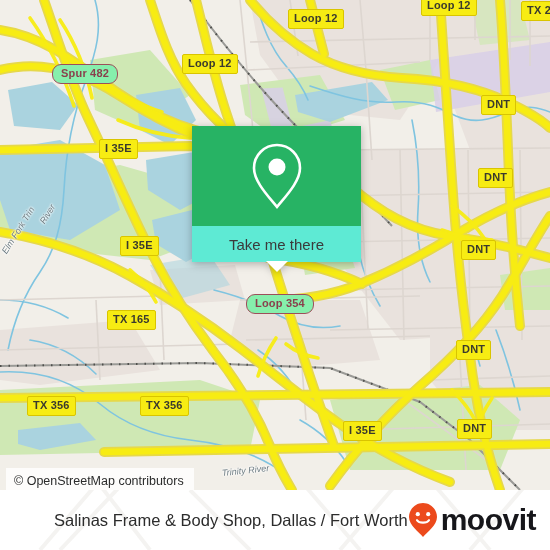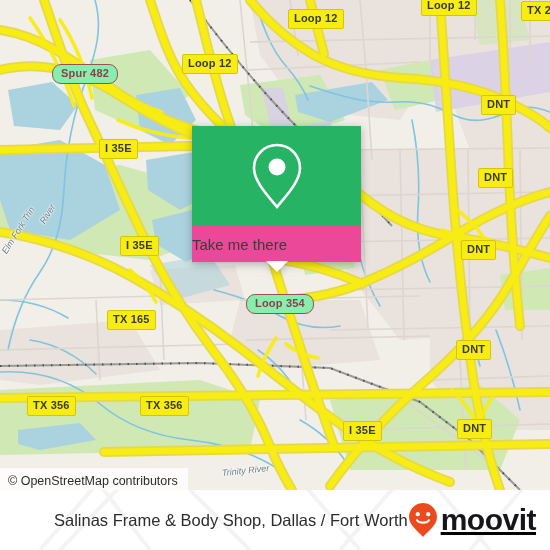--- a/index.html
+++ b/index.html
@@ -61,38 +61,38 @@
     width: 169px;
     filter: drop-shadow(0 2px 4px rgba(0,0,0,.28));
   }
   #popup-head {
     height: 100px;
     background: #27b364;
     display: flex; align-items: center; justify-content: center;
   }
   #popup-foot {
     height: 36px;
-    background: #ec4899;
-    display: flex; align-items: center; 
+    background: #5eead4;
+    display: flex; align-items: center; justify-content: center;
     font-size: 15px;
     color: #3b3b3b;
   }
   #popup-tail {
     position: absolute;
     left: 50%; bottom: -10px; transform: translateX(-50%);
     width: 0; height: 0;
     border-left: 11px solid transparent;
     border-right: 11px solid transparent;
     border-top: 11px solid #ffffff;
   }
 
   
   #attribution {
     position: absolute;
-    left: 0; top: 468px;
+    left: 6px; top: 468px;
     height: 22px;
     padding: 4px 10px 0 8px;
     display: flex; align-items: center;
     background: rgba(255,255,255,.80);
     font-size: 12.5px;
     color: #2b2b2b;
     white-space: nowrap;
   }
 
   
@@ -108,21 +108,21 @@
   #footer-watermark {
     position: absolute; left: 0; top: 0; width: 550px; height: 60px;
     opacity: .55; pointer-events: none;
   }
   #footer-title {
     position: relative;
     font-size: 16.5px;
     color: #2c2c2c;
     white-space: nowrap;
   }
-  #brand { position: relative; display: flex; align-items: center; gap: 3px; text-decoration: underline; }
+  #brand { position: relative; display: flex; align-items: center; gap: 3px; }
   #brand-word { font-size: 30px; font-weight: bold; color: #16161a; letter-spacing: -.5px; line-height: 1; }
 </style>
 </head>
 <body>
 
 <div id="root">
 
   <div id="map">
 
     <svg class="layer" viewBox="0 0 550 490" preserveAspectRatio="none">

